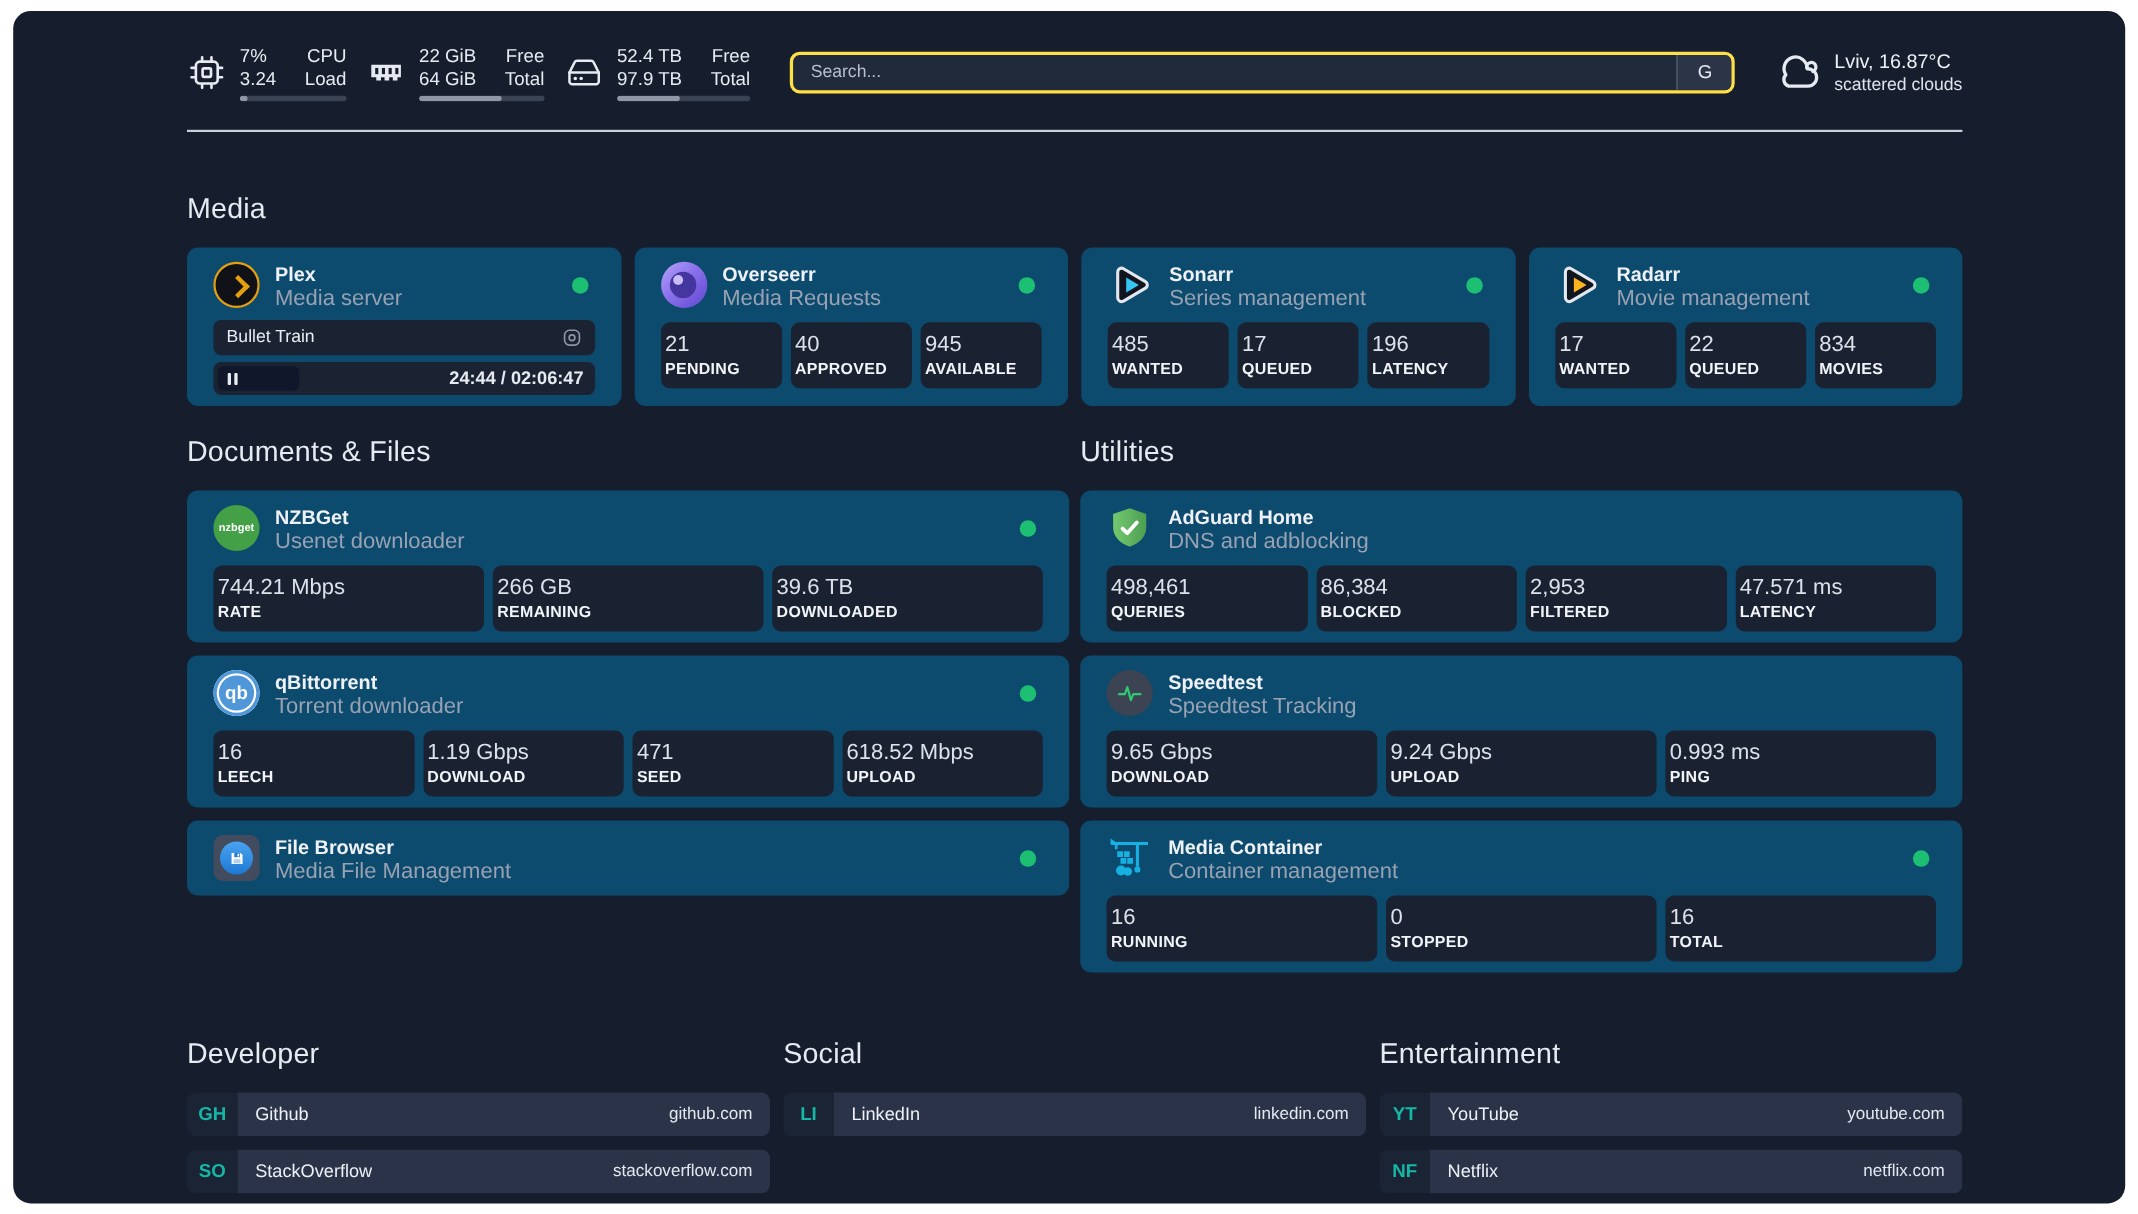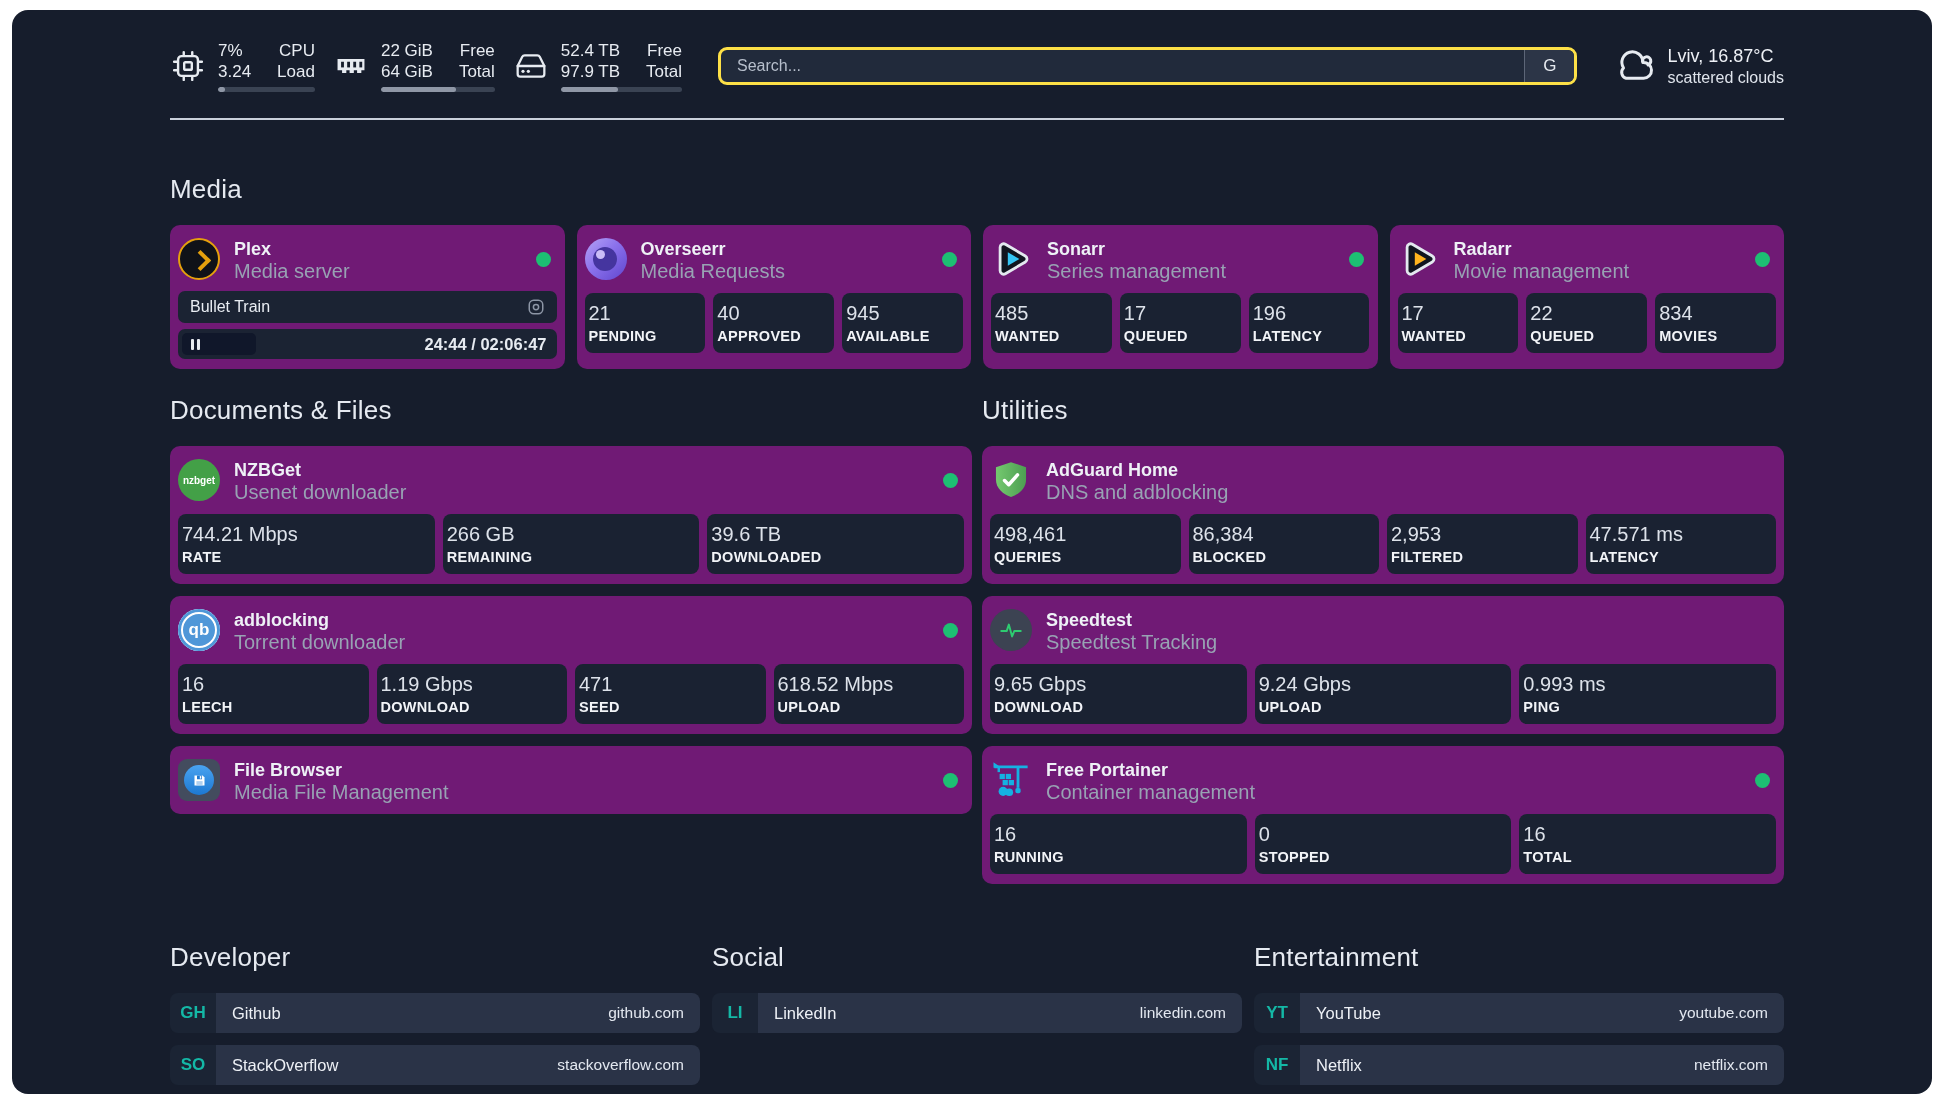--- a/index.html
+++ b/index.html
@@ -31,21 +31,21 @@
 
   .divider { margin-top:26px; border-bottom:2px solid #c9d0db; }
 
   
   .section-title { font-size:26px; font-weight:500; color:#e6eaf1; letter-spacing:.2px; }
   .media-section { margin-top:54px; }
   .cards-4 { margin-top:20px; display:grid; grid-template-columns:repeat(4,1fr); gap:12px; }
   .mid-section { margin-top:26px; display:grid; grid-template-columns:1fr 1fr; gap:10px; }
   .col-stack { display:flex; flex-direction:column; gap:12px; margin-top:20px; }
 
-  .card { background:#701a75; border-radius:10px; padding:10px 8px; }
+  .card { background:#0c4a6e; border-radius:10px; padding:10px 24px; }
   .app-row { display:flex; align-items:center; gap:14px; min-height:48px; cursor:pointer; }
   .app-icon { width:42px; height:42px; flex:0 0 auto; position:relative; }
   .app-names { display:flex; flex-direction:column; }
   .app-name { font-size:18px; font-weight:600; color:#eef1f6; line-height:23px; }
   .app-desc { font-size:20px; color:#98a2b3; line-height:20px; }
   .dot { width:15px; height:15px; border-radius:50%; background:#1dbf73; margin-left:auto; margin-right:6px; flex:0 0 auto; }
 
   .stats { display:flex; gap:8px; margin-top:10px; }
   .stat { flex:1; background:#1a2232; border-radius:8px; padding:7px 4px; }
   .stat-value { font-size:20px; color:#dde2ea; line-height:26px; }
@@ -338,21 +338,21 @@
               <div class="stat-value">39.6 TB</div>
               <div class="stat-label">DOWNLOADED</div>
             </div>
           </div>
         </div>
 
         <div class="card">
           <div class="app-row">
             <div class="app-icon ic-circle-text ic-qbit">qb</div>
             <div class="app-names">
-              <span class="app-name">adblocking</span>
+              <span class="app-name">qBittorrent</span>
               <span class="app-desc">Torrent downloader</span>
             </div>
             <span class="dot"></span>
           </div>
           <div class="stats">
             <div class="stat">
               <div class="stat-value">16</div>
               <div class="stat-label">LEECH</div>
             </div>
             <div class="stat">
@@ -474,21 +474,21 @@
                 <rect x="5.5" y="8.5" width="3" height="3" stroke="none"></rect>
                     <rect x="9" y="8.5" width="3" height="3" stroke="none"></rect>
                 <rect x="7.2" y="12" width="3" height="3" stroke="none"></rect>
                     <rect x="10.7" y="12" width="3" height="3" stroke="none"></rect>
                 <circle cx="7.5" cy="18.5" r="2.6" stroke="none"></circle>
                     <circle cx="11" cy="19" r="2.2" stroke="none"></circle>
                 <rect x="14.5" y="16.5" width="3" height="3" rx="1" stroke="none"></rect>
               </svg>
             </div>
             <div class="app-names">
-              <span class="app-name">Free Portainer</span>
+              <span class="app-name">Media Container</span>
               <span class="app-desc">Container management</span>
             </div>
             <span class="dot"></span>
           </div>
           <div class="stats">
             <div class="stat">
               <div class="stat-value">16</div>
               <div class="stat-label">RUNNING</div>
             </div>
             <div class="stat">

